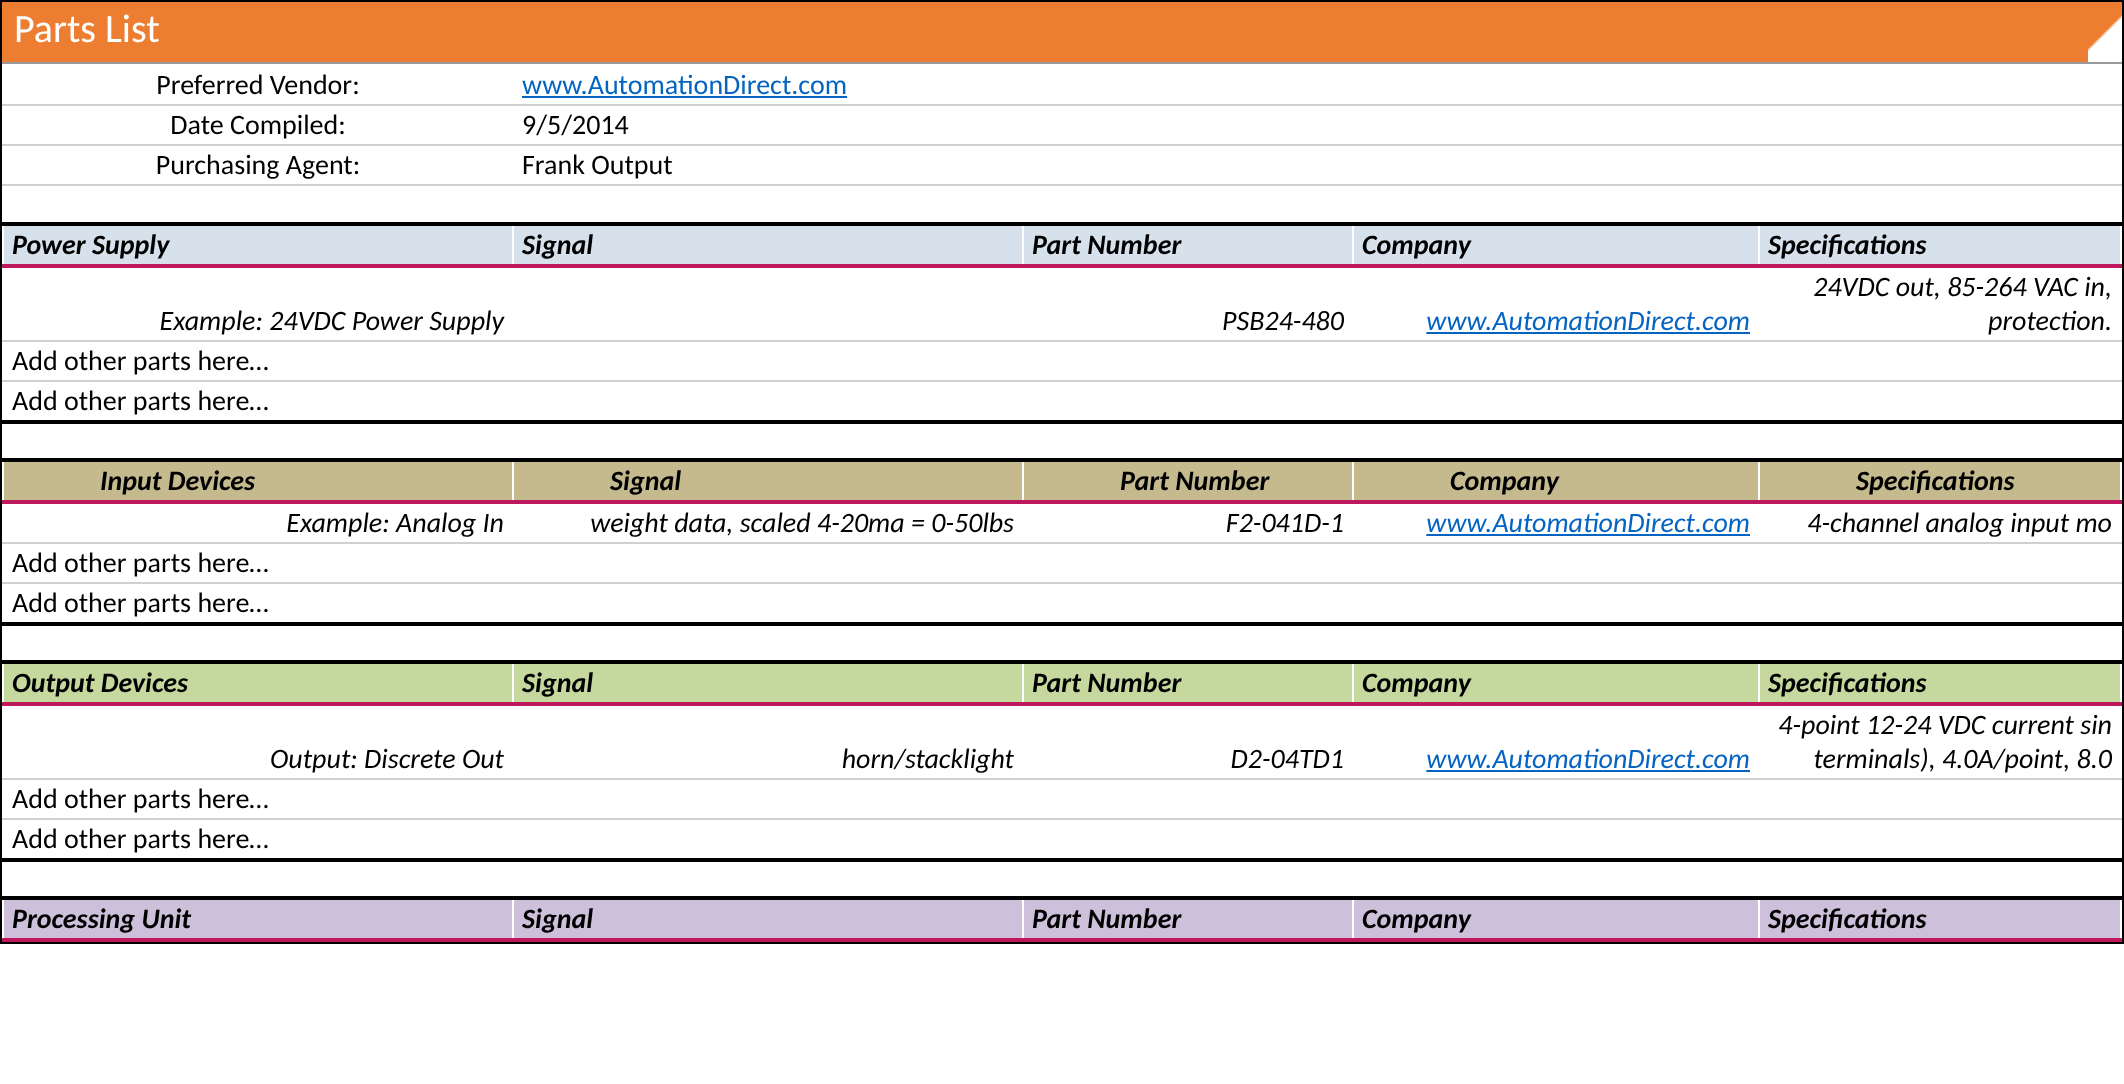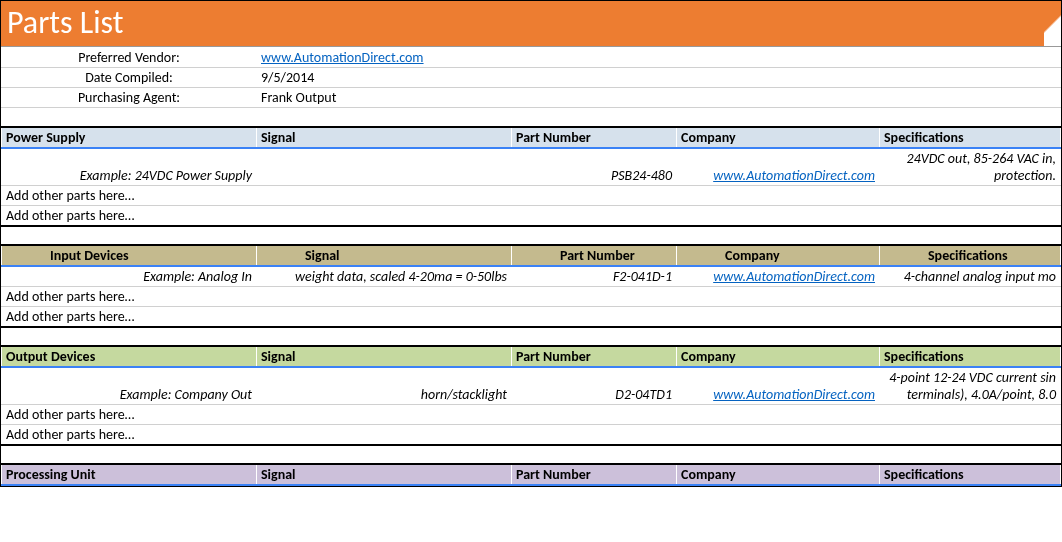--- a/index.html
+++ b/index.html
@@ -7,21 +7,21 @@
     font-family: Calibri, "Segoe UI", Arial, sans-serif;
     font-size: 14px;
     color: #000;
     background: #fff;
     width: 1062px;
     border: 1px solid #000;
   }
   .title-banner {
     background: #ED7D31;
     color: #fff;
-    font-size: 32px;
+    font-size: 20px;
     font-weight: 300;
     padding: 2px 6px 4px 6px;
     border-bottom: 1px solid #999;
     position: relative;
   }
   .title-banner::after {
     content: "";
     position: absolute;
     right: -1px;
     top: 0;
@@ -48,21 +48,22 @@
   .col-c { width: 165px; }
   .col-d { width: 203px; }
   .col-e { width: auto; }
   .meta-label { text-align: center; padding-right: 4px; }
   .meta-value { text-align: left; }
   a.link { color: #0563C1; text-decoration: underline; font-style: italic; }
   a.link-plain { color: #0563C1; text-decoration: underline; }
   .section-header td {
     font-weight: bold;
     border-top: 2px solid #000;
-    border-bottom: 2px solid #3b82f6;
+    border-bottom: 2px solid #be185d;
+    font-style: italic;
   }
   .hdr-blue td    { background: #D6E1EC; }
   .hdr-tan td     { background: #C4BA8E; padding-left: 48px; }
   .hdr-green td   { background: #C5D99F; }
   .hdr-purple td  { background: #CCC0DA; }
   .italic { font-style: italic; text-align: right; }
   .spacer td { height: 19px; border-bottom: 1px solid #d0d0d0; }
   .last-row td { border-bottom: 2px solid #000; }
 </style>
 </head>
@@ -185,21 +186,21 @@
       </tr>
 
   <tr class="section-header hdr-green">
     <td>Output Devices</td>
     <td>Signal</td>
     <td>Part Number</td>
     <td>Company</td>
     <td>Specifications</td>
   </tr>
   <tr>
-    <td class="italic" rowspan="2" style="vertical-align:bottom">Example: Company Out</td>
+    <td class="italic" rowspan="2" style="vertical-align:bottom">Output: Discrete Out</td>
     <td class="italic" rowspan="2" style="vertical-align:bottom">horn/stacklight</td>
     <td class="italic" rowspan="2" style="vertical-align:bottom">D2-04TD1</td>
     <td class="italic" rowspan="2" style="vertical-align:bottom"><a class="link" href="#">www.AutomationDirect.com</a></td>
     <td class="italic" style="white-space:normal;vertical-align:top" rowspan="2">4-point 12-24 VDC current sin terminals), 4.0A/point, 8.0</td>
   </tr>
   <tr></tr>
   <tr>
     <td>Add other parts here…</td>
         <td></td>
         <td></td>

